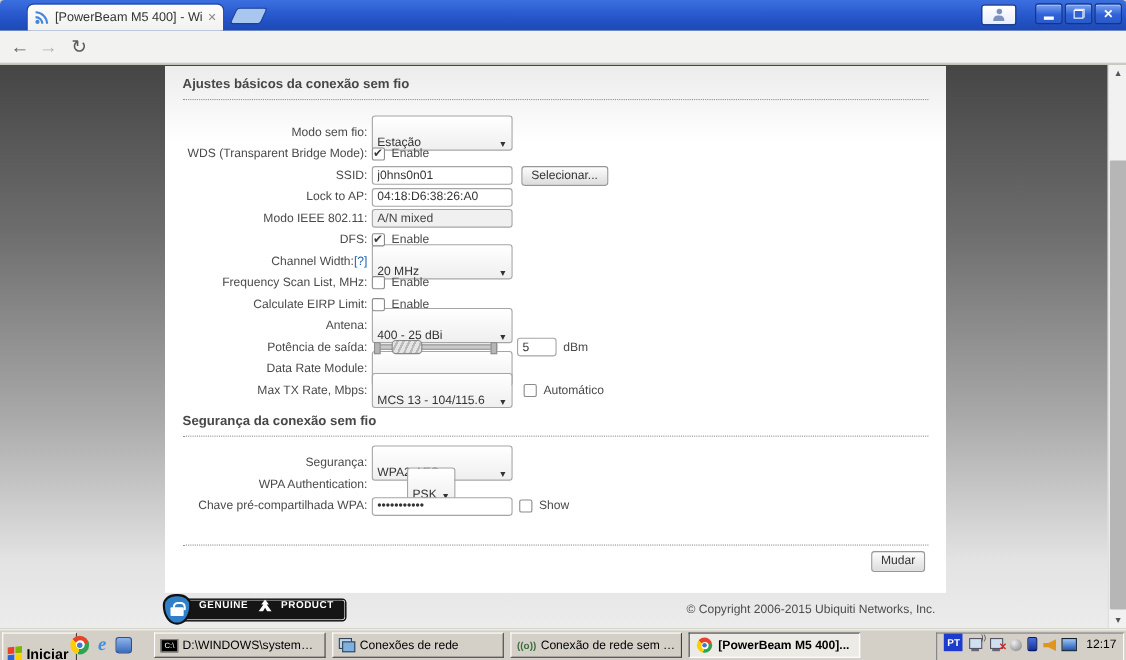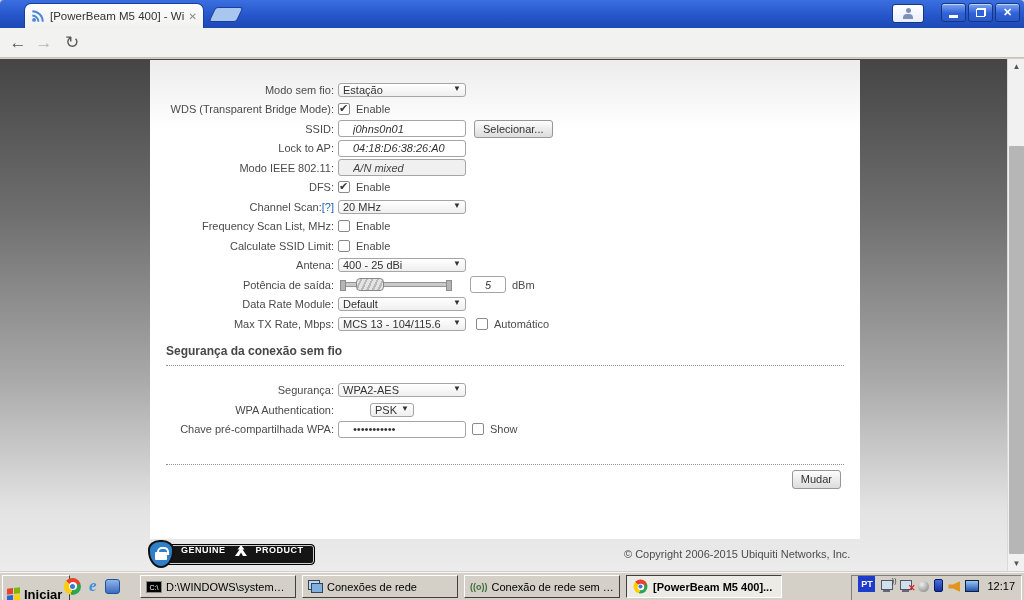--- a/index.html
+++ b/index.html
@@ -67,27 +67,27 @@
   .panel-inner { padding:0 16px; }
   h1.sec { font-size:12px; font-weight:bold; color:#474747; padding-top:9px; padding-bottom:7px;
     border-bottom:1px dotted #8f8f8f; }
   h2.sec { font-size:12px; font-weight:bold; color:#474747; margin-top:10px; padding-bottom:7px;
     border-bottom:1px dotted #8f8f8f; }
   .rows1 { margin-top:20px; }
   .rows2 { margin-top:15px; }
   .row { height:19.5px; display:flex; align-items:center; font-size:11px; color:#4a4a4a; }
   .lbl { width:172px; text-align:right; padding-right:4px; flex:none; }
   .help-link { color:#1a5fb4; }
-  .sel { width:128px; height:14px; border:1px solid #a5a5a5; border-radius:3px;
-    background:linear-gradient(#ffffff,#efefef); display:flex; align-items:flex-start; padding:0 4px; }
+  .sel { width:128px; height:32px; border:1px solid #a5a5a5; border-radius:3px;
+    background:linear-gradient(#ffffff,#efefef); display:flex; align-items:flex-end; padding:0 4px; }
   .sel .sel-val { flex:1; font-size:11px; color:#333; white-space:nowrap; overflow:hidden; }
   .sel .arrow { font-size:8px; color:#333; }
   .sel.small { width:44px;margin-left:32px; }
   .txt { width:128px; height:17px; border:1px solid #a5a5a5; border-radius:3px; font-size:11px;
-    font-family:"Liberation Sans", sans-serif; padding:0 14px; color:#333; background:#fff;font-style:italic; }
+    font-family:"Liberation Sans", sans-serif; padding:0 4px; color:#333; background:#fff; }
   .txt.ro { background:#f0f0f0; color:#444; }
   .txt.num { width:36px; }
   .btn { height:18px; border:1px solid #979797; border-radius:3px; background:linear-gradient(#fdfdfd,#dcdcdc);
     font-size:11px; color:#333; padding:0 8px; margin-left:8px; font-family:"Liberation Sans", sans-serif; }
   .cb { position:relative; width:12px; height:12px; border:1px solid #8a8a8a; border-radius:2px; background:#fff; margin-right:6px; flex:none; }
   .cb.checked::after { content:"✔"; position:absolute; left:0; top:-2px; font-size:11px; color:#3a3a3a; }
   .opt { font-size:11px; color:#4a4a4a; }
   
   .slider { position:relative; width:112px; height:13px; margin-left:2px; }
   .slider .track { position:absolute; left:0; top:4px; width:112px; height:5px; background:#c9c9c9; border:1px solid #949494; }
@@ -202,20 +202,21 @@
         <span></span>
         <span></span>
         <span></span>
       </div>
   </div>
 
   <div class="viewport">
 
     <div class="panel">
       <div class="panel-inner">
+        <h1 class="sec">Ajustes básicos da conexão sem fio</h1>
 
         <div class="rows1">
           <div class="row">
             <span class="lbl">Modo sem fio:</span>
             <div class="sel">
               <span class="sel-val">Estação</span>
               <span class="arrow">▼</span>
             </div>
           </div>
 
@@ -242,35 +243,35 @@
             <input class="txt ro" readonly="" value="A/N mixed" style="">
           </div>
 
           <div class="row">
             <span class="lbl">DFS:</span>
             <span class="cb checked"></span>
             <span class="opt">Enable</span>
           </div>
 
           <div class="row">
-            <span class="lbl"><span>Channel Scan:</span><span class="help-link">[?]</span></span>
+            <span class="lbl"><span>Channel Width:</span><span class="help-link">[?]</span></span>
             <div class="sel">
               <span class="sel-val">20 MHz</span>
               <span class="arrow">▼</span>
             </div>
           </div>
 
           <div class="row">
             <span class="lbl">Frequency Scan List, MHz:</span>
             <span class="cb"></span>
             <span class="opt">Enable</span>
           </div>
 
           <div class="row">
-            <span class="lbl">Calculate SSID Limit:</span>
+            <span class="lbl">Calculate EIRP Limit:</span>
             <span class="cb"></span>
             <span class="opt">Enable</span>
           </div>
 
           <div class="row">
             <span class="lbl">Antena:</span>
             <div class="sel">
               <span class="sel-val">400 - 25 dBi</span>
               <span class="arrow">▼</span>
             </div>

